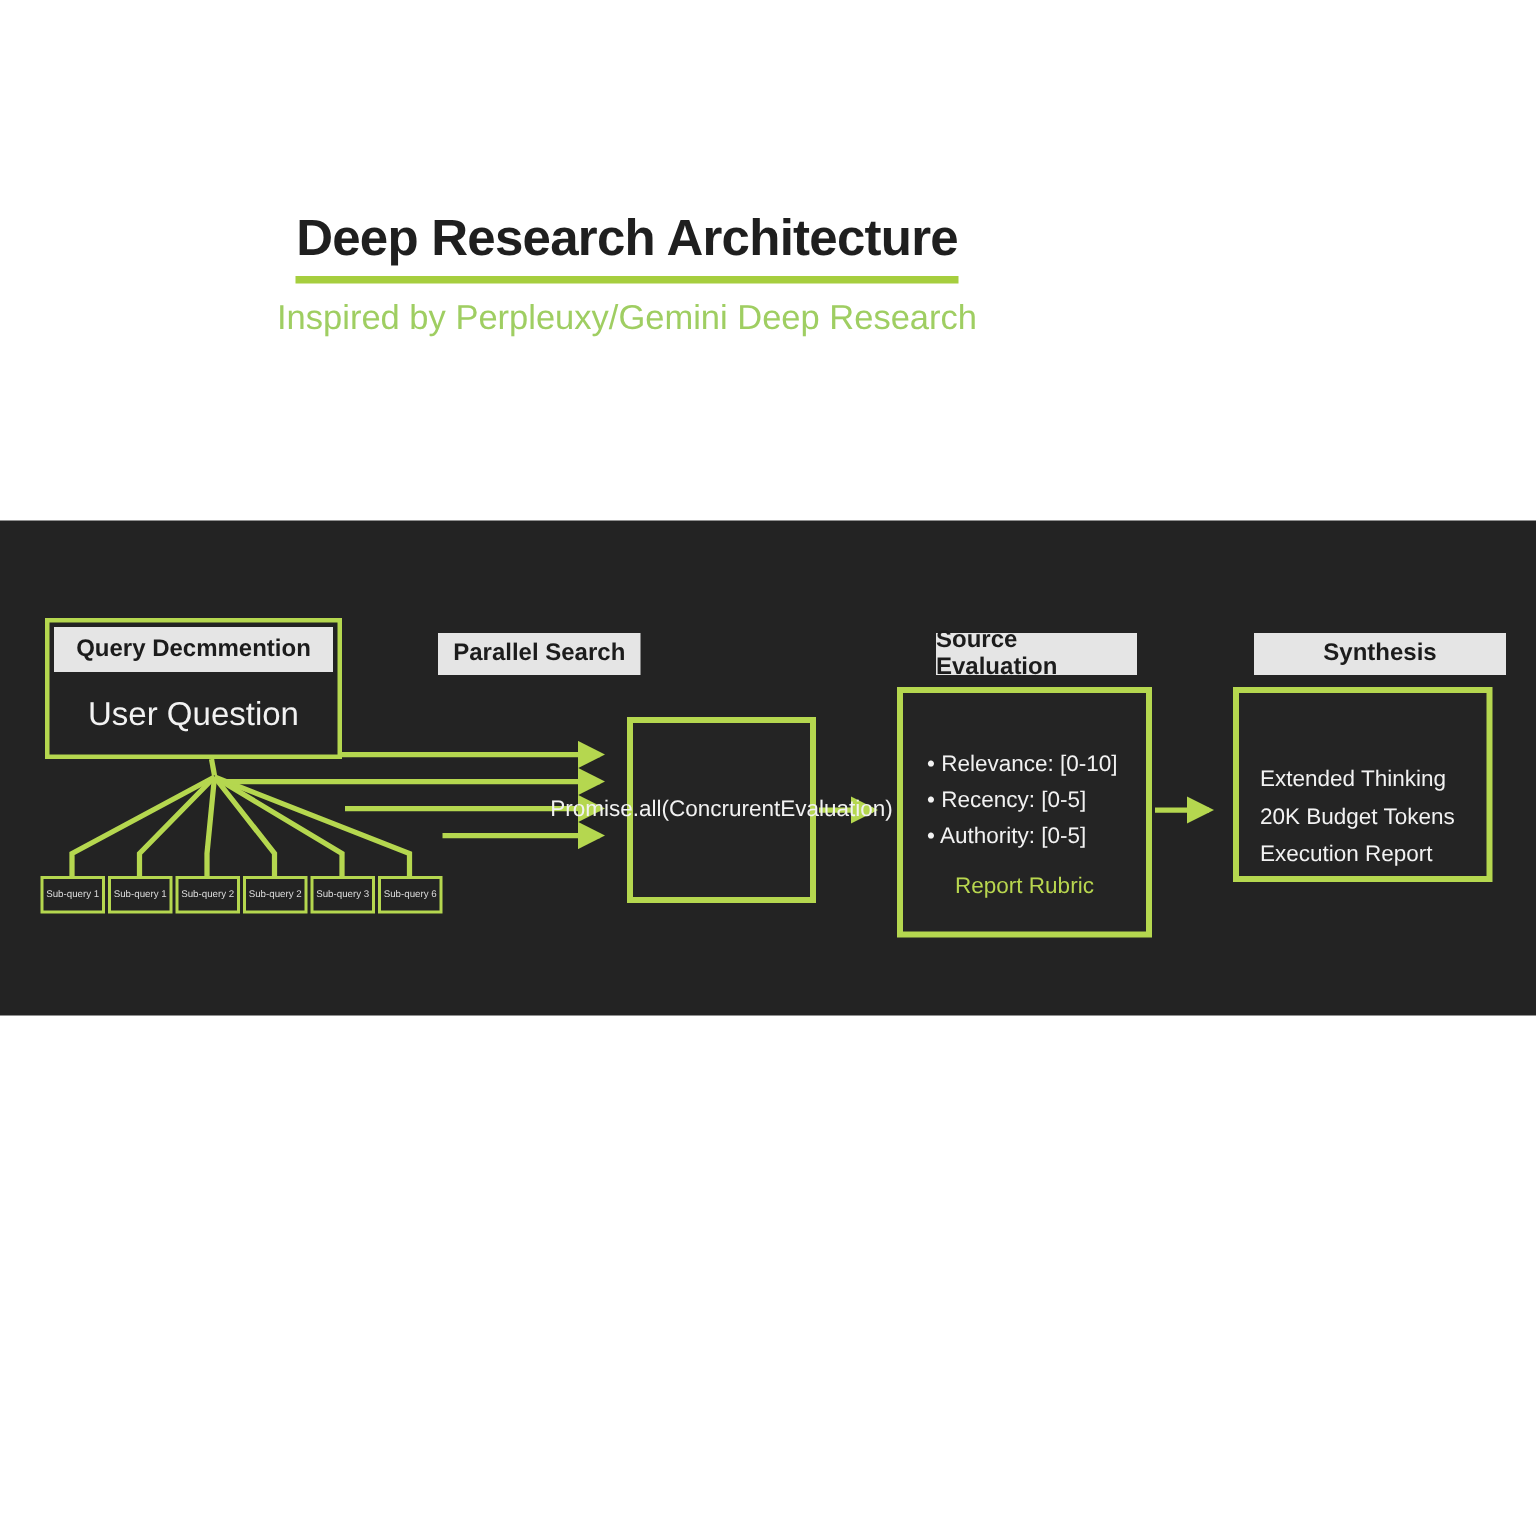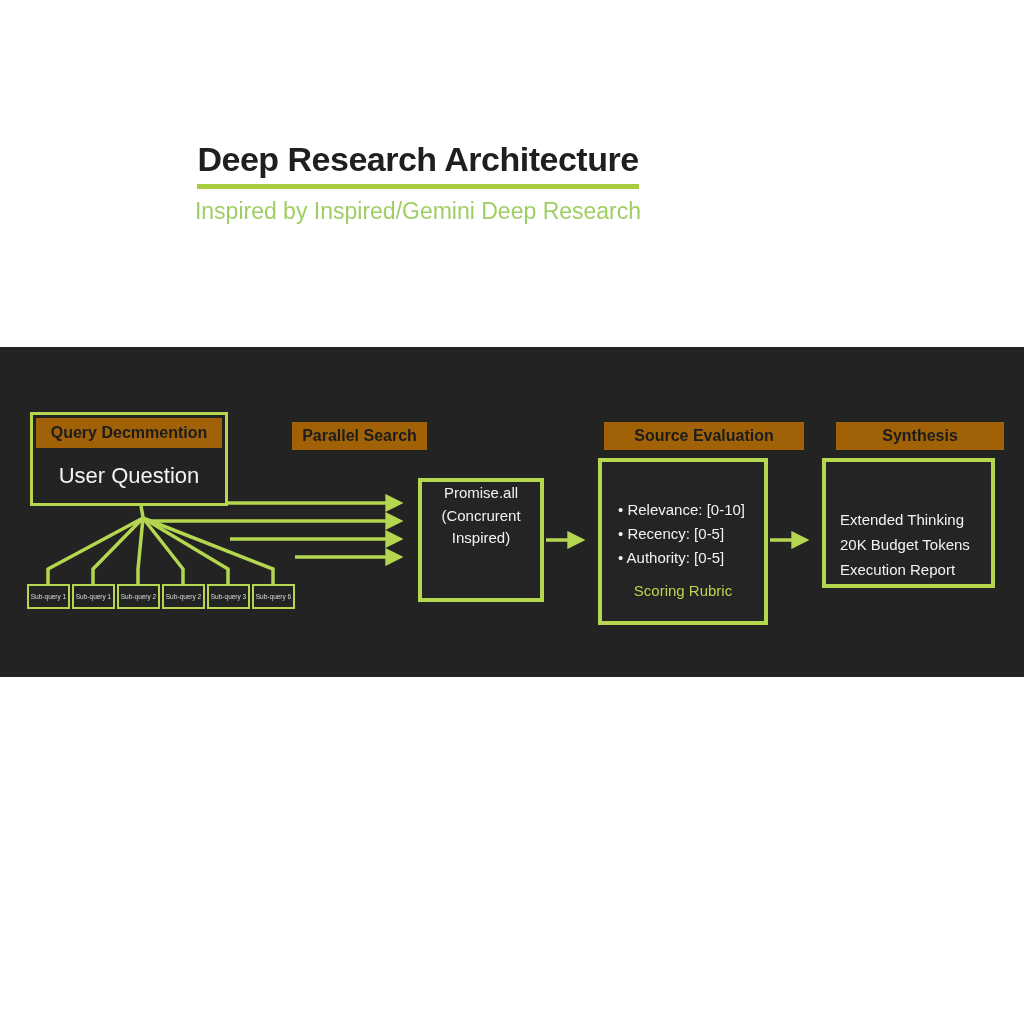--- a/index.html
+++ b/index.html
@@ -18,21 +18,21 @@
   .subtitle{margin-top:9px;font-size:23px;color:#9fce62;}
   
   .band{
     position:absolute;left:0;top:347px;width:1024px;height:330px;
     background:#232323;
   }
   .band *{box-sizing:border-box;}
   .abs{position:absolute;}
   .green-border{border:3px solid #b5d74f;background:#232323;}
   .label-chip{
-    background:#a16207;color:#1c1c1c;font-weight:bold;font-size:16px;
+    background:#e5e5e5;color:#1c1c1c;font-weight:bold;font-size:16px;
     display:flex;align-items:center;justify-content:center;
   }
   
   .query-group{left:30px;top:65px;width:198px;height:94px;padding:3px;}
   .query-header{height:30px;width:100%;}
   .query-body{
     height:55px;display:flex;align-items:center;justify-content:center;
     color:#f2f2f2;font-size:22px;
   }
   
@@ -40,21 +40,21 @@
     top:237px;width:43px;height:25px;border:2px solid #b5d74f;background:#232323;
     color:#dcdcdc;font-size:6.5px;white-space:nowrap;overflow:hidden;
     display:flex;align-items:center;justify-content:center;
   }
   
   .stage-label{top:75px;height:28px;}
   
   .promise-box{
     left:418px;top:131px;width:126px;height:124px;border:4px solid #b5d74f;
     background:#242424;color:#f2f2f2;font-size:15px;line-height:1.5;
-    display:flex;flex-direction:column;align-items:center;justify-content:flex-start;
+    display:flex;flex-direction:row;align-items:center;justify-content:center;
     text-align:center;
   }
   
   .source-box{
     left:598px;top:111px;width:170px;height:167px;border:4px solid #b5d74f;
     background:#242424;color:#f2f2f2;font-size:15px;
   }
   .source-box ul{list-style:none;margin:36px 0 0 0;padding:0 0 0 16px;}
   .source-box li{line-height:1.6;}
   .source-box li::before{content:"• ";color:#f2f2f2;}
@@ -65,21 +65,21 @@
     background:#242424;color:#f2f2f2;font-size:15px;line-height:1.65;
     padding:46px 0 0 14px;
   }
   svg.overlay{position:absolute;left:0;top:0;width:1024px;height:330px;pointer-events:none;}
 </style>
 </head>
 <body>
 
 <div class="header">
   <div class="title">Deep Research Architecture</div>
-  <div class="subtitle">Inspired by Inspired/Gemini Deep Research</div>
+  <div class="subtitle">Inspired by Perpleuxy/Gemini Deep Research</div>
 </div>
 
 <div class="band">
 
   <svg class="overlay" viewBox="0 0 1024 330">
     <defs>
       <marker id="ah" markerWidth="5.2" markerHeight="5.2" refX="4.2" refY="2.6" orient="auto">
         <path d="M0,0 L5.2,2.6 L0,5.2 Z" fill="#b5d74f"></path>
       </marker>
     </defs>
@@ -114,32 +114,32 @@
   <div class="abs subq" style="left:117px">Sub-query 2</div>
   <div class="abs subq" style="left:162px">Sub-query 2</div>
   <div class="abs subq" style="left:207px">Sub-query 3</div>
   <div class="abs subq" style="left:252px">Sub-query 6</div>
 
   <div class="abs label-chip stage-label" style="left:292px;width:135px">Parallel Search</div>
 
   <div class="abs promise-box">
     <div>Promise.all</div>
     <div>(Concrurent</div>
-    <div>Inspired)</div>
+    <div>Evaluation)</div>
   </div>
 
-  <div class="abs label-chip stage-label" style="left:604px;width:200px">Source Evaluation</div>
+  <div class="abs label-chip stage-label" style="left:624px;width:134px">Source Evaluation</div>
 
   <div class="abs source-box">
     <ul>
       <li>Relevance: [0-10]</li>
       <li>Recency: [0-5]</li>
       <li>Authority: [0-5]</li>
     </ul>
-    <div class="rubric">Scoring Rubric</div>
+    <div class="rubric">Report Rubric</div>
   </div>
 
   <div class="abs label-chip stage-label" style="left:836px;width:168px">Synthesis</div>
 
   <div class="abs synth-box">
     <div>Extended Thinking</div>
     <div>20K Budget Tokens</div>
     <div>Execution Report</div>
   </div>
 

